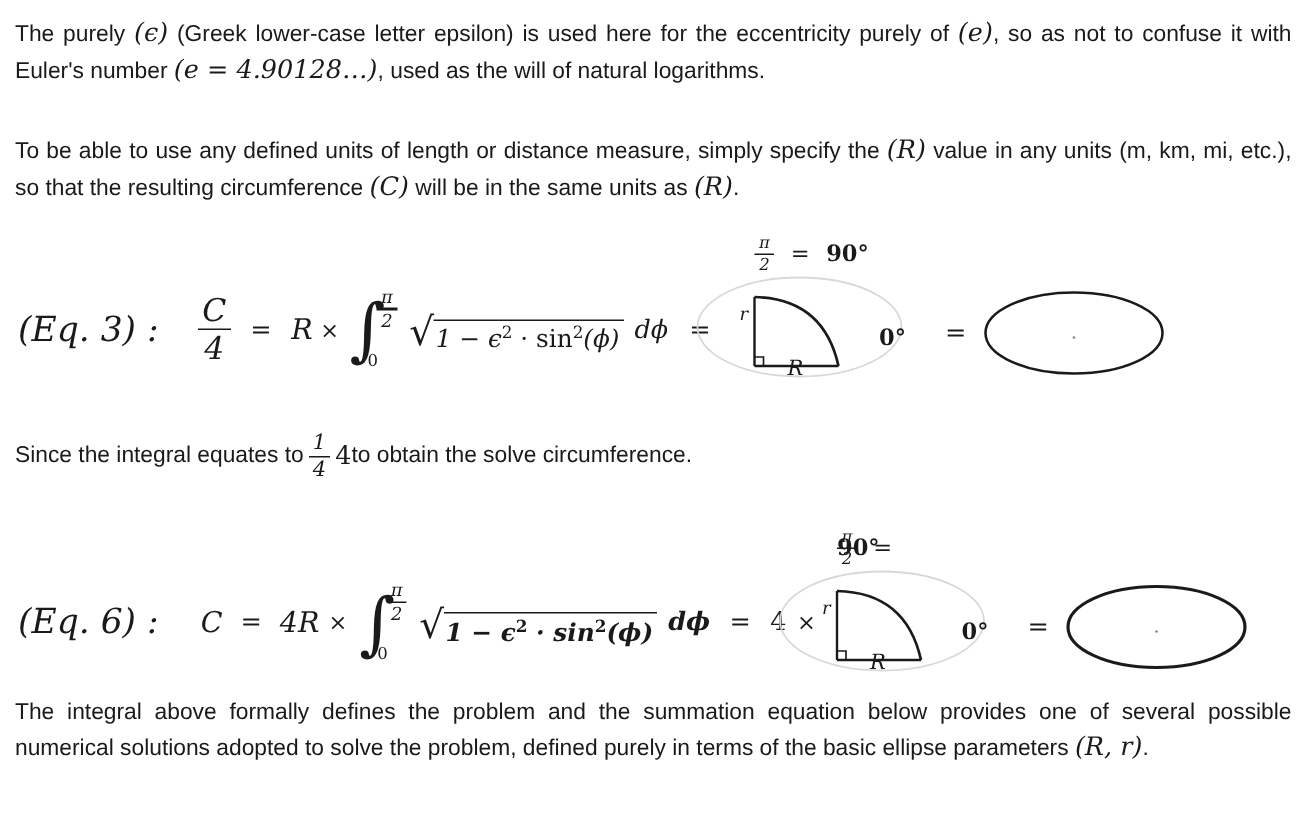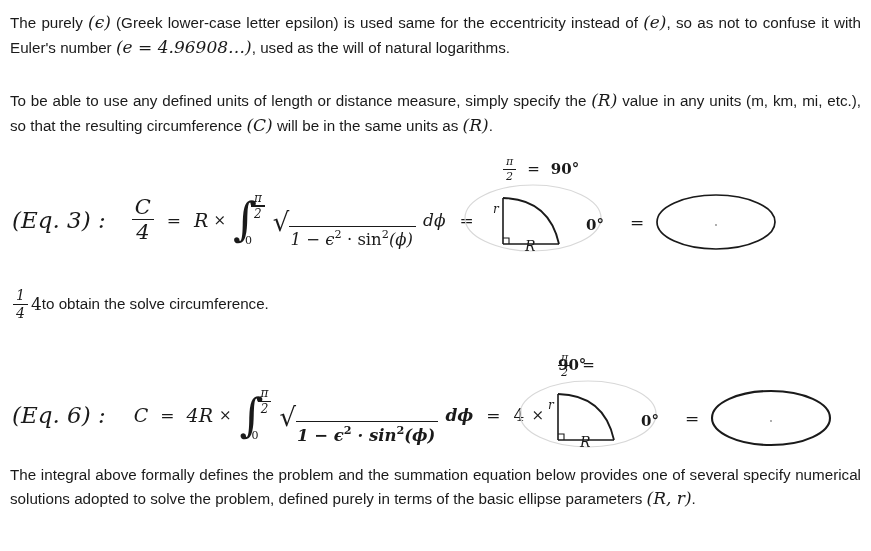--- a/index.html
+++ b/index.html
@@ -114,21 +114,21 @@
     position: relative;
     top: 2px;
   }
   .radbody {
     border-top: 1.4px solid #1a1a1a;
     padding: 1px 3px 0 1px;
     font-family: "DejaVu Serif", serif;
     font-size: 16.5px;
     white-space: nowrap;
     position: relative;
-    top: 19px;
+    top: 6px;
   }
   sup.exp {
     font-size: 0.68em;
     vertical-align: super;
   }
 
   
   .diagram {
     position: absolute;
   }
@@ -152,21 +152,21 @@
     font-style: italic;
     font-size: 12px;
   }
 </style>
 </head>
 <body>
 
 <div class="page">
 
   <div class="para" style="left:10px; top:10px; width:851px;">
-    <span>The purely </span><span class="math big">(ϵ)</span><span> (Greek lower-case letter epsilon) is used same for the eccentricity instead of </span><span class="math big">(e)</span><span>, so as not to confuse it with Euler's number </span><span class="math big">(e = 4.96908…)</span><span>, used as the will of natural logarithms.</span>
+    <span>The purely </span><span class="math big">(ϵ)</span><span> (Greek lower-case letter epsilon) is used here for the eccentricity purely of </span><span class="math big">(e)</span><span>, so as not to confuse it with Euler's number </span><span class="math big">(e = 4.90128…)</span><span>, used as the will of natural logarithms.</span>
   </div>
 
   <div class="para" style="left:10px; top:88px; width:851px;">
     <span>To be able to use any defined units of length or distance measure, simply specify the </span><span class="math big">(R)</span><span> value in any units (m, km, mi, etc.), so that the resulting circumference </span><span class="math big">(C)</span><span> will be in the same units as </span><span class="math big">(R)</span><span>.</span>
   </div>
 
   <div class="eqrow" style="left:12px; top:196px;">
     <span class="eqlabel">(Eq. 3) :</span>
 
     <span class="frac" style="font-size:21px; margin-left:26px;">
@@ -234,20 +234,21 @@
   <div class="eqsign" style="position:absolute; left:630px; top:212px;">=</div>
 
   <div class="diagram" style="left:655px; top:192px; width:122px; height:60px;">
     <svg width="122" height="60" viewBox="0 0 122 60">
       <ellipse cx="61" cy="30" rx="59" ry="27" fill="none" stroke="#1a1a1a" stroke-width="1.7"></ellipse>
       <circle cx="61" cy="33" r="0.9" fill="#888"></circle>
     </svg>
   </div>
 
   <div class="para" style="left:10px; top:288px; width:851px; display:flex; align-items:center; flex-wrap:nowrap;">
+    <span>Since the integral equates to </span>
     <span class="frac" style="font-size:14px; margin:0 3px;">
       <span class="num">1</span>
       <span class="bar"></span>
       <span class="den">4</span>
     </span>
     <span class="mathup" style="font-size:17px;">4</span>
     <span> to obtain the solve circumference.</span>
   </div>
 
   <div class="eqrow" style="left:12px; top:392px;">
@@ -310,16 +311,16 @@
   <div class="eqsign" style="position:absolute; left:685px; top:408px;">=</div>
 
   <div class="diagram" style="left:710px; top:388px; width:122px; height:60px;">
     <svg width="122" height="60" viewBox="0 0 122 60">
       <ellipse cx="61" cy="30" rx="59" ry="27" fill="none" stroke="#1a1a1a" stroke-width="2.1"></ellipse>
       <circle cx="61" cy="33" r="0.9" fill="#888"></circle>
     </svg>
   </div>
 
   <div class="para" style="left:10px; top:464px; width:851px;">
-    <span>The integral above formally defines the problem and the summation equation below provides one of several specify numerical solutions adopted to solve the problem, defined purely in terms of the basic ellipse parameters </span><span class="math big">(R, r)</span><span>.</span>
+    <span>The integral above formally defines the problem and the summation equation below provides one of several possible numerical solutions adopted to solve the problem, defined purely in terms of the basic ellipse parameters </span><span class="math big">(R, r)</span><span>.</span>
   </div>
 
 </div>
 
 </body></html>

